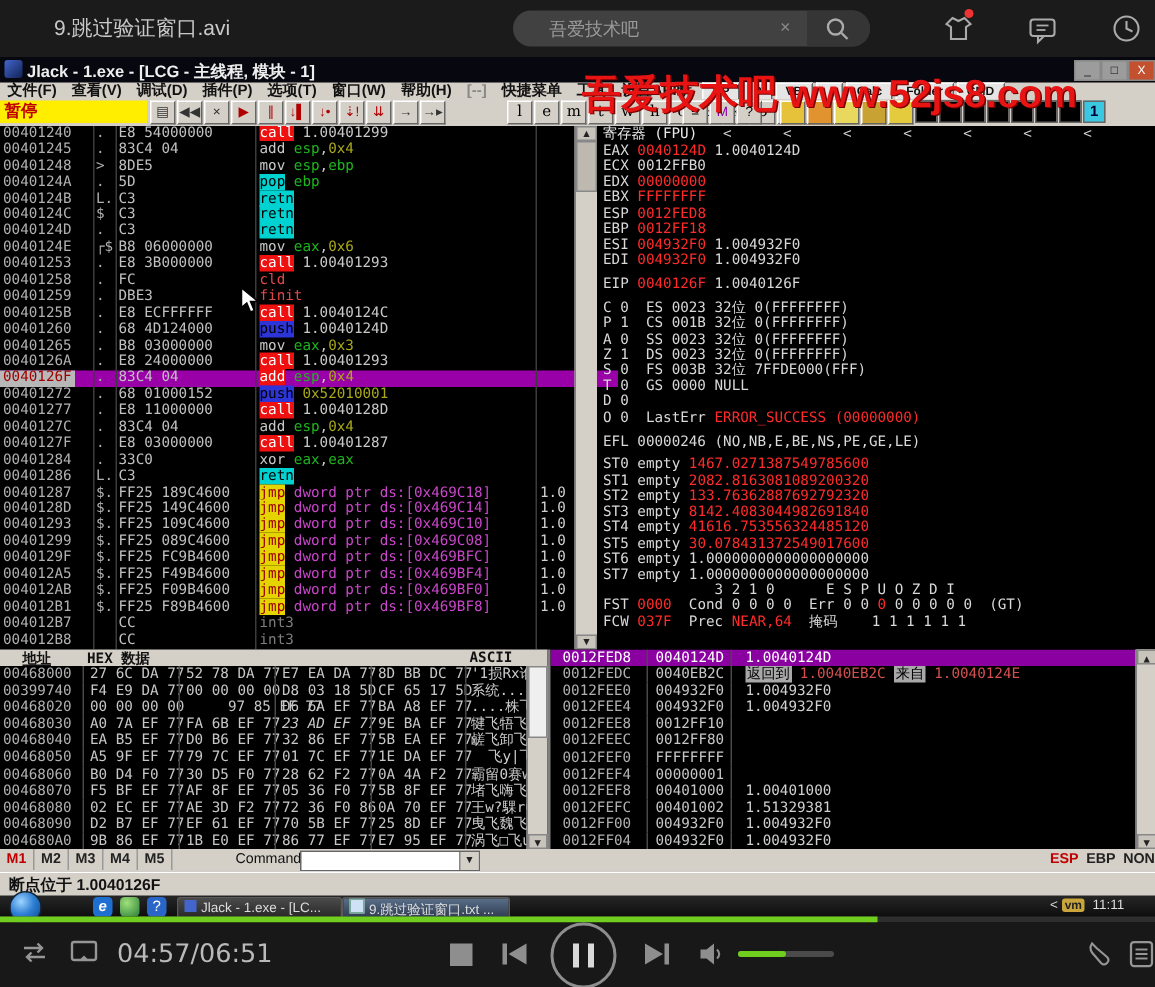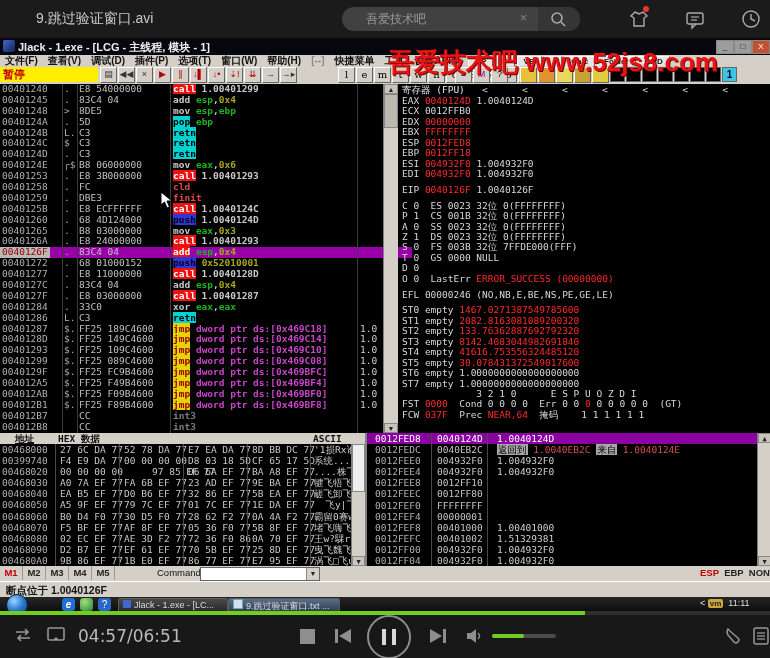--- a/index.html
+++ b/index.html
@@ -30,21 +30,21 @@
   .lbtn{font-family:"DejaVu Serif",serif;font-size:10px;}
   .led{display:inline-block;width:13px;height:13px;background:#000;border:1px solid #666;margin-right:1px;vertical-align:top;}
   .led.on{background:#39c7e2;color:#003;font-size:10px;font-weight:bold;text-align:center;line-height:13px;}
   
   #main{left:0;top:46px;width:770px;height:349px;background:#000;}
   #disasm{left:0;top:0;width:412px;height:349px;overflow:hidden;font-family:"DejaVu Sans Mono",monospace;font-size:9.5px;}
   .dz-row{position:relative;height:10.9px;line-height:10.9px;white-space:pre;color:#b0b0b0;}
   .dz-a{position:absolute;left:2px;}
   .dz-f{position:absolute;left:64px;}
   .dz-b{position:absolute;left:79px;color:#c0c0c0;}
-  .dz-i{position:absolute;left:173px;font-weight:bold;}
+  .dz-i{position:absolute;left:173px;}
   .dz-c{position:absolute;left:360px;color:#d0d0d0;}
   .dz-row.sel{background:#9900a8;}
   .dz-row.sel .dz-a{background:#b8b8b8;color:#a00000;padding:0 2px;left:0;}
   .colline{position:absolute;top:0;width:1px;height:349px;background:#3c3c3c;}
   .t-w{color:#c8c8c8}.t-g{color:#1db51d}.t-y{color:#a8a818}.t-r{color:#e04848}.t-m{color:#c945c9}.t-k{color:#7d7d7d}
   .bg-call{background:#ef1010;color:#fff;}
   .bg-cyan{background:#00d2d2;color:#000;}
   .bg-blue{background:#2d35d8;color:#000;}
   .bg-yellow{background:#e4d400;color:#a00000;}
   .vscroll{background:#d4d0c8;border-left:1px solid #808080;}
@@ -245,21 +245,21 @@
     <div id="bottom" class="abs">
       <div id="dumphead">
         <span class="abs" style="left:15px;text-decoration:underline">地址</span>
         <span class="abs" style="left:58px">HEX 数据</span>
         <span class="abs" style="left:313px">ASCII</span>
       </div>
       <div id="dump" class="abs">
           <div class="dump-row"><span class="du-a">00468000</span><span class="du-g" style="left: 55px;">27 6C DA 77</span><span class="du-g" style="left: 119px;">52 78 DA 77</span><span class="du-g" style="left: 183px;">E7 EA DA 77</span><span class="du-g" style="left: 247px;">8D BB DC 77</span><span class="du-s">'1损Rx谁玉</span></div>
           <div class="dump-row"><span class="du-a">00399740</span><span class="du-g" style="left: 55px;">F4 E9 DA 77</span><span class="du-g" style="left: 119px;">00 00 00 00</span><span class="du-g" style="left: 183px;">D8 03 18 5D</span><span class="du-g" style="left: 247px;">CF 65 17 5D</span><span class="du-s">系统....</span></div>
           <div class="dump-row"><span class="du-a">00468020</span><span class="du-g" style="left: 55px;">00 00 00 00</span><span class="du-g" style="left: 119px; padding-left: 32px;">97 85 EF 77</span><span class="du-g" style="left: 183px;">D6 6A EF 77</span><span class="du-g" style="left: 247px;">BA A8 EF 77</span><span class="du-s">....株飞台</span></div>
-          <div class="dump-row"><span class="du-a">00468030</span><span class="du-g" style="left: 55px;">A0 7A EF 77</span><span class="du-g" style="left: 119px;">FA 6B EF 77</span><span class="du-g" style="left: 183px;">23 AD EF 77</span><span class="du-g" style="left: 247px;">9E BA EF 77</span><span class="du-s">犍飞牾飞#</span></div>
+          <div class="dump-row"><span class="du-a">00468030</span><span class="du-g" style="left: 55px;">A0 7A EF 77</span><span class="du-g" style="left: 119px;">FA 6B EF 77</span><span class="du-g" style="left: 183px; font-style: italic;">23 AD EF 77</span><span class="du-g" style="left: 247px;">9E BA EF 77</span><span class="du-s">犍飞牾飞#</span></div>
           <div class="dump-row"><span class="du-a">00468040</span><span class="du-g" style="left: 55px;">EA B5 EF 77</span><span class="du-g" style="left: 119px;">D0 B6 EF 77</span><span class="du-g" style="left: 183px;">32 86 EF 77</span><span class="du-g" style="left: 247px;">5B EA EF 77</span><span class="du-s">鹾飞卸飞2</span></div>
           <div class="dump-row"><span class="du-a">00468050</span><span class="du-g" style="left: 55px;">A5 9F EF 77</span><span class="du-g" style="left: 119px;">79 7C EF 77</span><span class="du-g" style="left: 183px;">01 7C EF 77</span><span class="du-g" style="left: 247px;">1E DA EF 77</span><span class="du-s">  飞y|飞</span></div>
           <div class="dump-row"><span class="du-a">00468060</span><span class="du-g" style="left: 55px;">B0 D4 F0 77</span><span class="du-g" style="left: 119px;">30 D5 F0 77</span><span class="du-g" style="left: 183px;">28 62 F2 77</span><span class="du-g" style="left: 247px;">0A 4A F2 77</span><span class="du-s">霸留0赛w(</span></div>
           <div class="dump-row"><span class="du-a">00468070</span><span class="du-g" style="left: 55px;">F5 BF EF 77</span><span class="du-g" style="left: 119px;">AF 8F EF 77</span><span class="du-g" style="left: 183px;">05 36 F0 77</span><span class="du-g" style="left: 247px;">5B 8F EF 77</span><span class="du-s">堵飞嗨飞[</span></div>
           <div class="dump-row"><span class="du-a">00468080</span><span class="du-g" style="left: 55px;">02 EC EF 77</span><span class="du-g" style="left: 119px;">AE 3D F2 77</span><span class="du-g" style="left: 183px;">72 36 F0 86</span><span class="du-g" style="left: 247px;">0A 70 EF 77</span><span class="du-s">王w?騍r6</span></div>
           <div class="dump-row"><span class="du-a">00468090</span><span class="du-g" style="left: 55px;">D2 B7 EF 77</span><span class="du-g" style="left: 119px;">EF 61 EF 77</span><span class="du-g" style="left: 183px;">70 5B EF 77</span><span class="du-g" style="left: 247px;">25 8D EF 77</span><span class="du-s">曳飞魏飞p</span></div>
           <div class="dump-row"><span class="du-a">004680A0</span><span class="du-g" style="left: 55px;">9B 86 EF 77</span><span class="du-g" style="left: 119px;">1B E0 EF 77</span><span class="du-g" style="left: 183px;">86 77 EF 77</span><span class="du-g" style="left: 247px;">E7 95 EF 77</span><span class="du-s">涡飞□飞u</span></div>
         </div>
       <div class="abs vscroll" style="left:351px;top:11px;width:13px;height:122px">
         <div class="sthumb" style="height:48px;background:#efefef"></div>

